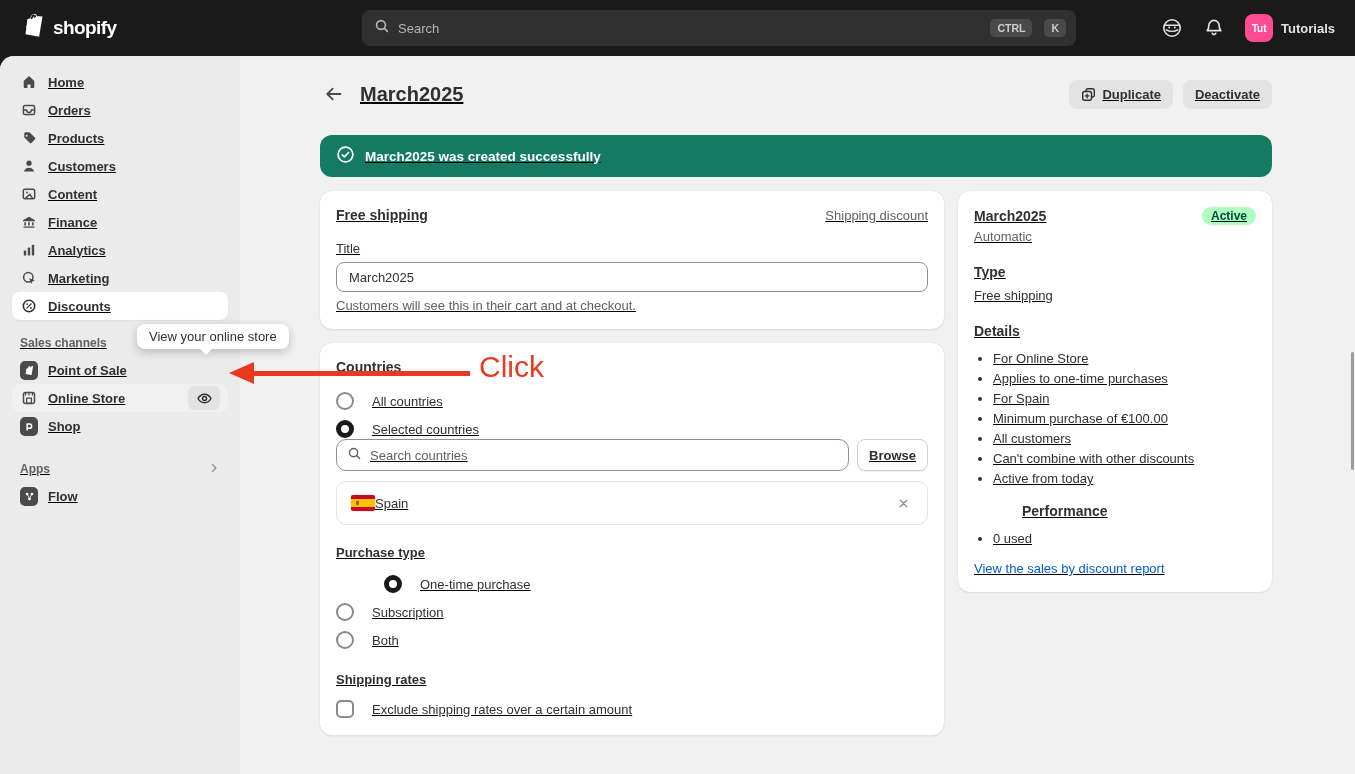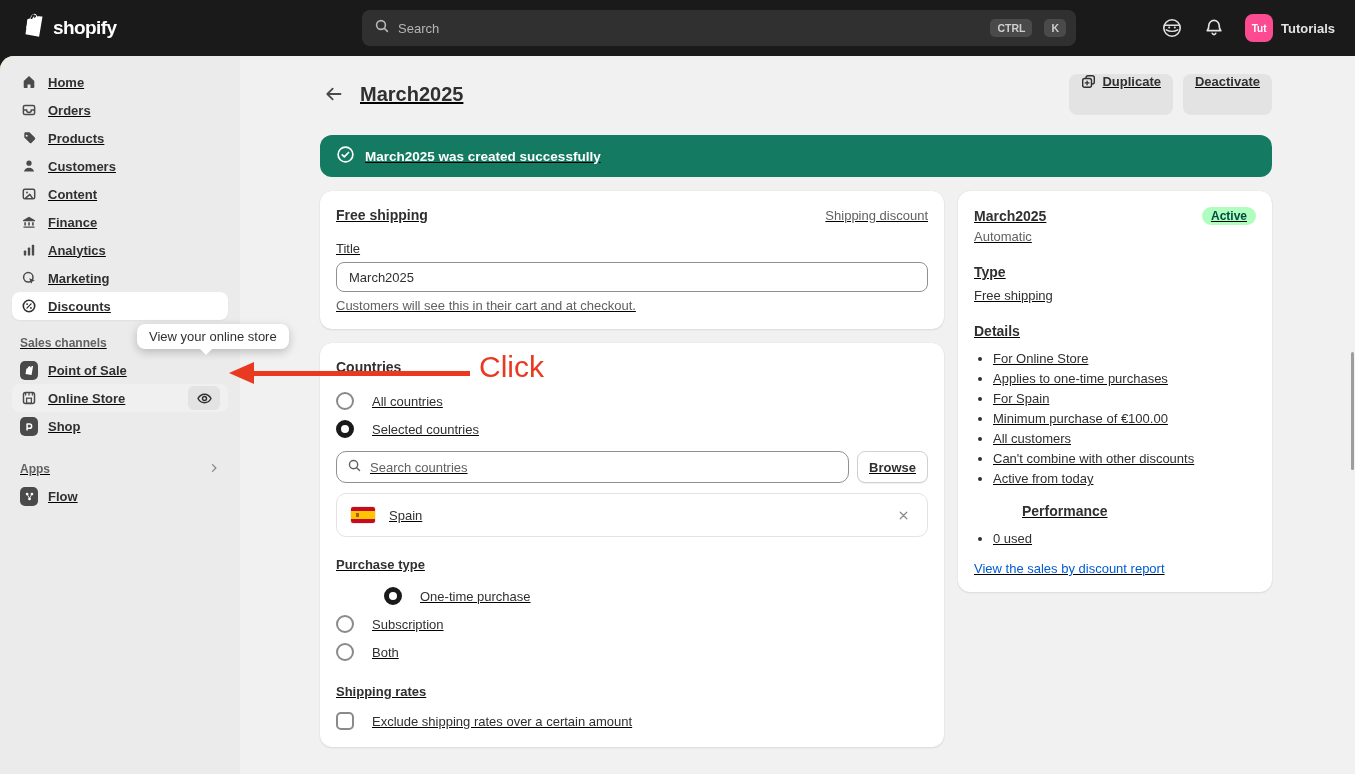--- a/index.html
+++ b/index.html
@@ -32,21 +32,21 @@
   .sec-header.apps { margin-top:16px; }
   .eye-btn { margin-left:auto; width:32px; height:24px; border-radius:6px; background:#e3e3e3; display:flex; align-items:center; justify-content:center; cursor:pointer; }
   .badge-dark { width:19px; height:19px; border-radius:5px; background:#4a4a4a; display:flex; align-items:center; justify-content:center; color:#fff; font-size:10px; font-weight:700; }
 
   
   .main { flex:1; background:#f1f1f1; padding:24px 84px 0 80px; position:relative; }
   .page-header { display:flex; align-items:center; gap:12px; height:28px; }
   .back-btn { width:28px; height:28px; display:flex; align-items:center; justify-content:center; border-radius:8px; cursor:pointer; }
   .page-title { font-size:20px; font-weight:700; color:#303030; }
   .actions { margin-left:auto; display:flex; gap:10px; }
-  .btn { height:40px; background:#e3e3e3; border:none; border-radius:8px; padding:0 12px; font-family:inherit; font-size:13px; font-weight:700; color:#303030; display:flex; align-items:flex-start; gap:6px; cursor:pointer; box-shadow:0 1px 0 rgba(0,0,0,.05); }
+  .btn { height:28px; background:#e3e3e3; border:none; border-radius:8px; padding:0 12px; font-family:inherit; font-size:13px; font-weight:700; color:#303030; display:flex; align-items:center; gap:6px; cursor:pointer; box-shadow:0 1px 0 rgba(0,0,0,.05); }
 
   .banner { margin-top:27px; height:42px; background:#147a62; border-radius:12px; display:flex; align-items:center; gap:10px; padding:0 16px; color:#fff; font-size:13.5px; font-weight:700; }
 
   .columns { display:flex; gap:14px; margin-top:14px; align-items:flex-start; }
   .col-left { width:624px; display:flex; flex-direction:column; gap:14px; }
   .col-right { width:314px; }
   .card { background:#fff; border-radius:12px; box-shadow:0 1px 2px rgba(26,26,26,.09), 0 0 1px rgba(26,26,26,.15); padding:16px; }
 
   .card-head { display:flex; align-items:center; justify-content:space-between; }
   .card-title { font-size:14px; font-weight:700; color:#303030; }
@@ -54,25 +54,25 @@
   .field-label { font-size:13px; color:#303030; margin-top:18px; }
   .text-input { margin-top:6px; width:100%; height:30px; border:1px solid #8c9196; border-radius:8px; padding:0 12px; font-family:inherit; font-size:13px; color:#303030; background:#fff; }
   .helper { margin-top:6px; font-size:13px; color:#616161; }
 
   .opt-row { display:flex; align-items:center; gap:18px; height:20px; cursor:pointer; }
   .radio { width:18px; height:18px; border-radius:50%; border:2px solid #8a8a8a; background:#fff; flex-shrink:0; }
   .radio.checked { border:5.5px solid #1a1a1a; }
   .opt-label { font-size:13px; color:#303030; }
   .mt16 { margin-top:16px; } .mt8 { margin-top:8px; } .mt12 { margin-top:12px; } .mt14 { margin-top:14px;padding-left:48px; } .mt20 { margin-top:20px; } .mt22 { margin-top:22px; }
 
-  .search-row { display:flex; gap:8px; margin-top:12px; }
+  .search-row { display:flex; gap:8px; }
   .country-search { flex:1; height:32px; border:1px solid #8c9196; border-radius:10px; display:flex; align-items:center; gap:8px; padding:0 10px; cursor:text; background:#fff; }
   .country-search .ph { color:#616161; font-size:13px; }
   .btn-browse { width:71px; height:32px; background:#fff; border:1px solid #d0d0d0; border-radius:8px; font-family:inherit; font-size:13px; font-weight:700; color:#303030; cursor:pointer; box-shadow:0 1px 0 rgba(0,0,0,.06); }
-  .country-row { margin-top:10px; height:44px; border:1px solid #e3e3e3; border-radius:10px; display:flex; align-items:center; gap:14px; padding:0 14px; }
+  .country-row { margin-top:10px; height:44px; border:1px solid #e3e3e3; border-radius:10px; display:flex; align-items:center; padding:0 14px; }
   .flag-es { width:24px; height:16px; border-radius:2px; background:linear-gradient(180deg,#c60b1e 0 25%,#ffc400 25% 75%,#c60b1e 75%); position:relative; box-shadow:0 0 0 1px rgba(0,0,0,.08); }
   .flag-es::after { content:""; position:absolute; left:5px; top:6px; width:3px; height:4px; background:#a8581c; }
   .remove-x { margin-left:auto; width:20px; height:20px; display:flex; align-items:center; justify-content:center; cursor:pointer; }
   .sub-heading { font-size:13px; font-weight:700; color:#303030; }
   .checkbox { width:18px; height:18px; border:2px solid #8a8a8a; border-radius:5px; background:#fff; flex-shrink:0; }
 
   
   .pill { background:#affebf; color:#014b40; font-size:12px; font-weight:600; padding:2px 9px; border-radius:9px; }
   .summary-sub { margin-top:4px; font-size:13px; color:#616161; }
   .sum-h { font-size:14px; font-weight:700; color:#303030; }

